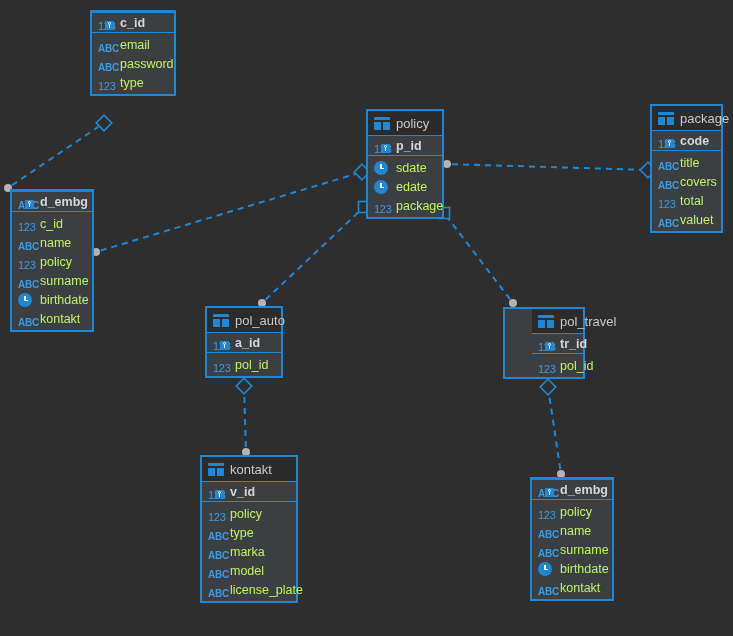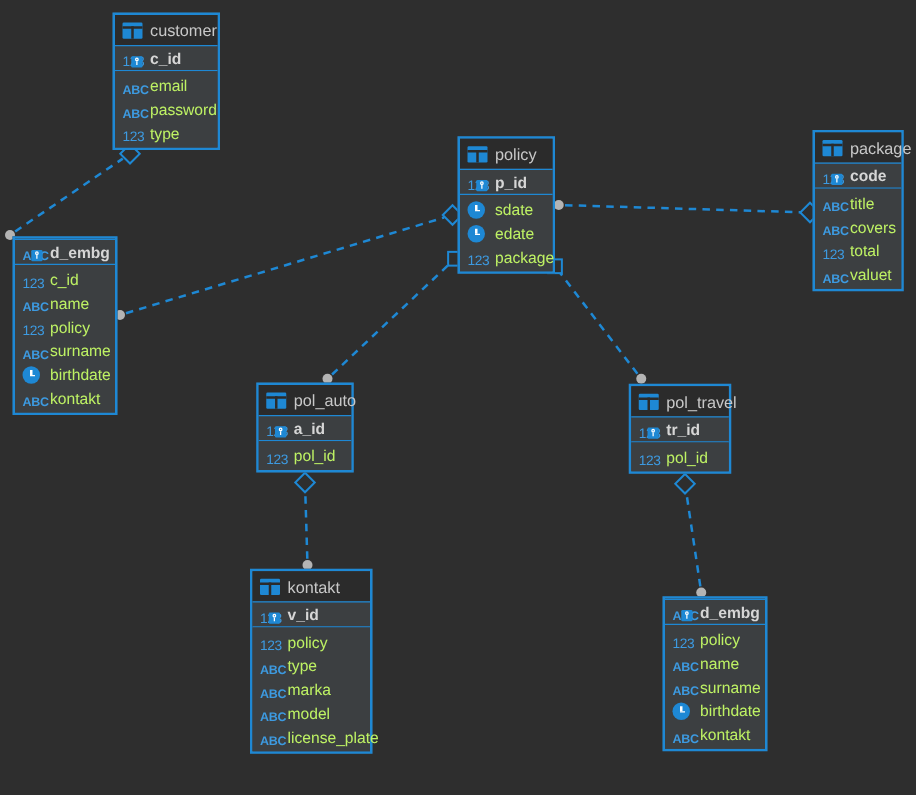--- a/index.html
+++ b/index.html
@@ -209,24 +209,20 @@
         <line x1="560.2610773246931" y1="469.05490209602306" x2="549.0344917454297" y2="393.92313706556774" stroke="#1e88d4" stroke-width="2" stroke-dasharray="6 5"></line>
         <circle cx="561" cy="474" r="4" fill="#b4b4b4"></circle>
         <g transform="translate(548,387) rotate(45)">
           <rect x="-5.5" y="-5.5" width="11" height="11" fill="none" stroke="#1e88d4" stroke-width="1.6"></rect>
         </g>
       </g>
     </svg>
 
   <div id="entities">
       <div class="entity" style="left: 90px; top: 10px; width: 86px;">
-        <div class="ent-header">
-          <span class="tbl-icon"></span>
-          <span class="ent-title">customer</span>
-        </div>
         <div class="pk-section">
           <div class="col-row pk">
             <span class="ticon"><span class="ticon-num">123</span><span class="key-badge"></span></span>
             <span class="col-name">c_id</span>
           </div>
         </div>
         <div class="cols-section" style="padding-top: 2px; padding-bottom: 2px;">
           <div class="col-row">
             <span class="ticon"><span class="ticon-abc">ABC</span></span>
             <span class="col-name">email</span>
@@ -342,21 +338,21 @@
             <span class="col-name">a_id</span>
           </div>
         </div>
         <div class="cols-section" style="padding-top: 2px; padding-bottom: 2px;">
           <div class="col-row">
             <span class="ticon"><span class="ticon-num">123</span></span>
             <span class="col-name">pol_id</span>
           </div>
         </div>
       </div>
-      <div class="entity" style="left: 503px; top: 307px; width: 82px;">
+      <div class="entity" style="left: 503px; top: 307px; width: 82px; padding-left: 27px;">
         <div class="ent-header">
           <span class="tbl-icon"></span>
           <span class="ent-title">pol_travel</span>
         </div>
         <div class="pk-section">
           <div class="col-row pk">
             <span class="ticon"><span class="ticon-num">123</span><span class="key-badge"></span></span>
             <span class="col-name">tr_id</span>
           </div>
         </div>

